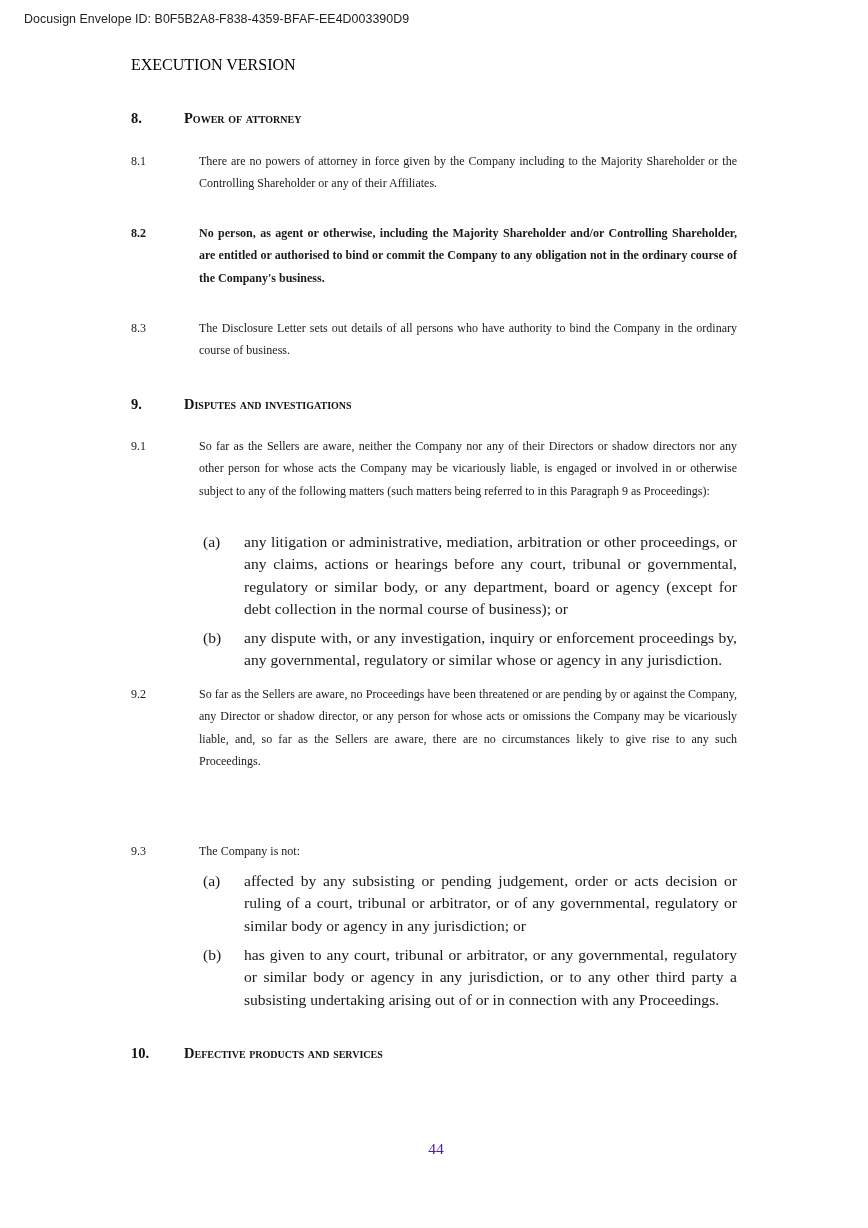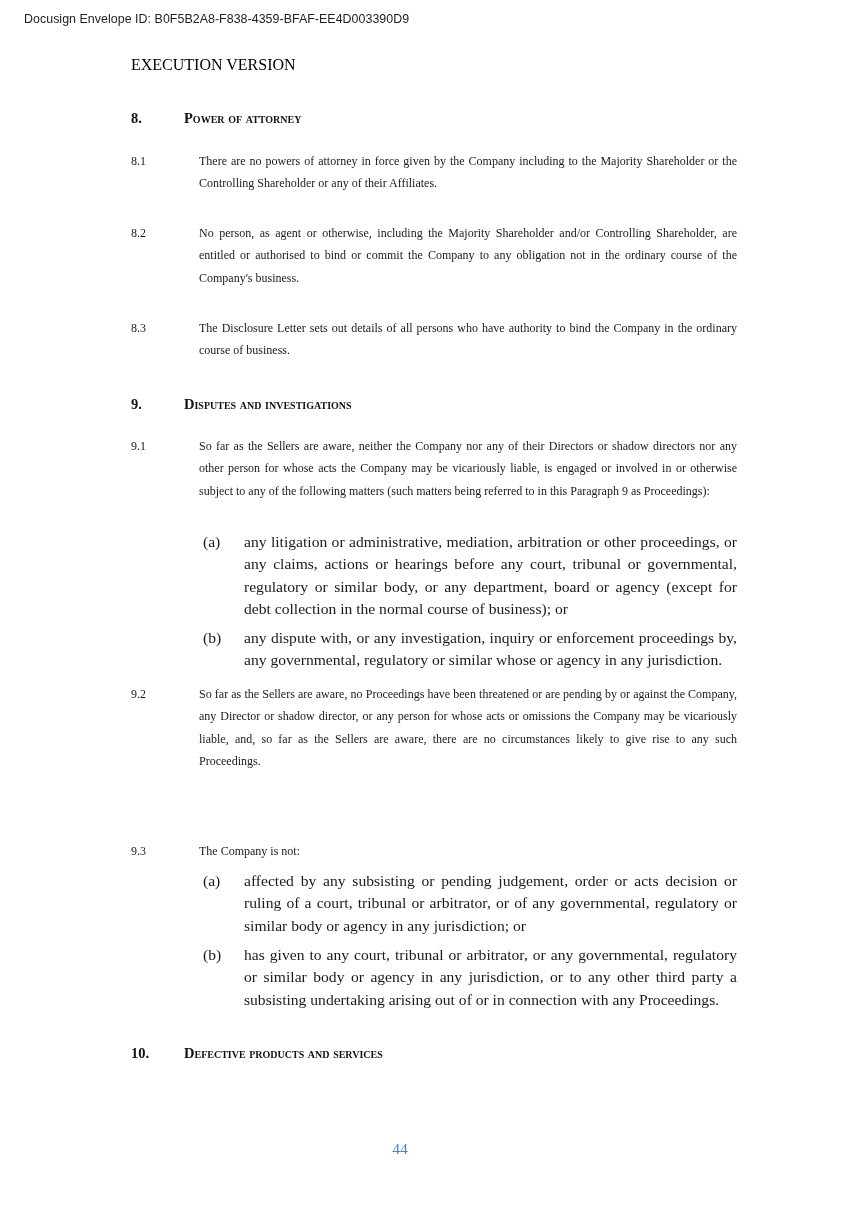--- a/index.html
+++ b/index.html
@@ -26,41 +26,41 @@
     .clause .cnum { position: absolute; left: 0; top: 0; }
     .clause .ctext { margin-left: 68px; text-align: justify; text-align-last: left; }
     .sub {
       position: absolute; left: 203px; width: 534px;
       font-family: "Liberation Serif", serif; font-size: 15.6px; line-height: 22.3px; color: #1a1a1a;
     }
     .sub .slabel { position: absolute; left: 0; top: 0; }
     .sub .stext { margin-left: 41px; text-align: justify; text-align-last: left; }
     .page-num {
       position: absolute; left: 0; width: 800px; top: 1140px; text-align: center;
-      font-family: "Liberation Serif", serif; font-size: 15.6px; color: #3b82f6;
+      font-family: "Liberation Serif", serif; font-size: 15.6px; color: #4c1d95; padding-left: 36px;
     }
   </style>
 </head>
 <body>
 
 <div class="envelope">Docusign Envelope ID: B0F5B2A8-F838-4359-BFAF-EE4D003390D9</div>
 
 <div class="exec">EXECUTION VERSION</div>
 
 <div class="heading" style="top:110px;">
   <span class="num">8.</span>
   <span class="title">Power of attorney</span>
 </div>
 
 <div class="clause" style="top:150px;">
   <span class="cnum">8.1</span>
   <div class="ctext">There are no powers of attorney in force given by the Company including to the Majority Shareholder or the Controlling Shareholder or any of their Affiliates.</div>
 </div>
 
-<div class="clause" style="top:222px;">
+<div class="clause" style="top:222px;font-weight:bold;">
   <span class="cnum">8.2</span>
   <div class="ctext">No person, as agent or otherwise, including the Majority Shareholder and/or Controlling Shareholder, are entitled or authorised to bind or commit the Company to any obligation not in the ordinary course of the Company's business.</div>
 </div>
 
 <div class="clause" style="top:317px;">
   <span class="cnum">8.3</span>
   <div class="ctext">The Disclosure Letter sets out details of all persons who have authority to bind the Company in the ordinary course of business.</div>
 </div>
 
 <div class="heading" style="top:396px;">

